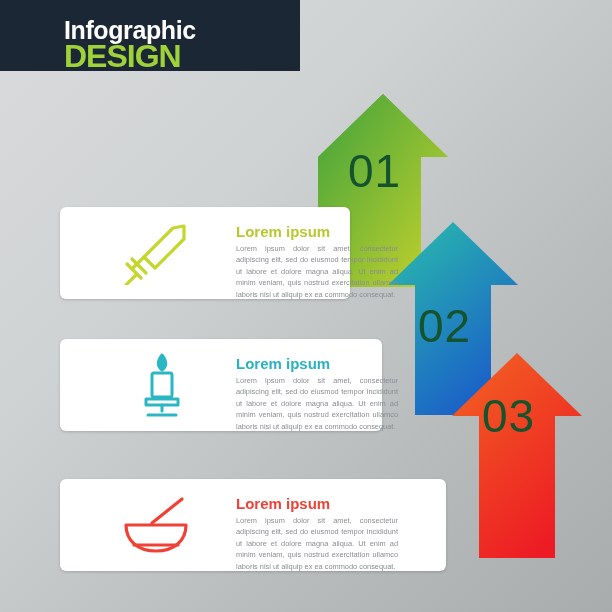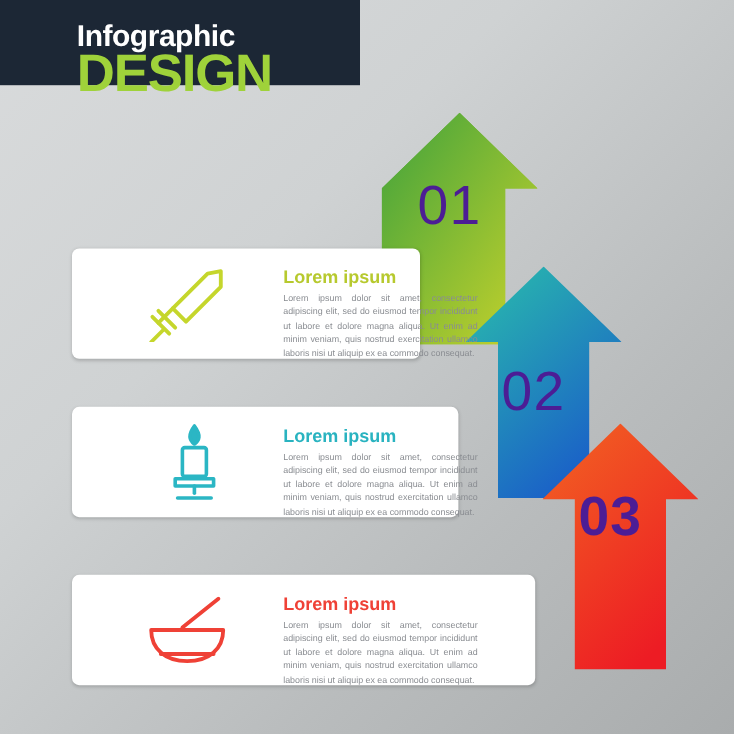--- a/index.html
+++ b/index.html
@@ -15,29 +15,29 @@
   .header{
     position:absolute;left:0;top:0;width:300px;height:71px;
     background:#1c2735;
   }
   .header .h-title{
     position:absolute;left:64px;top:16px;
     font-size:25px;font-weight:bold;color:#ffffff;letter-spacing:-0.4px;
   }
   .header .h-sub{
     position:absolute;left:64px;top:40px;
-    font-size:44px;font-weight:bold;color:#9fd23a;letter-spacing:-1px;line-height:1;
+    font-size:32px;font-weight:bold;color:#9fd23a;letter-spacing:-1px;line-height:1;
   }
 
   
   .arrow{position:absolute;}
   .arrow svg{display:block;}
   .arrow .num{
     position:absolute;
-    font-size:46px;font-weight:300;color:#4c1d95;letter-spacing:1px;
+    font-size:46px;font-weight:300;color:#14532d;letter-spacing:1px;
     font-family:"Liberation Sans", sans-serif;
   }
 
   
   .card{
     position:absolute;
     background:#ffffff;
     border-radius:6px;
     box-shadow:0 1px 3px rgba(0,0,0,0.18);
   }
@@ -92,21 +92,21 @@
   <div class="arrow" style="left:452px;top:353px;">
     <svg width="130" height="205" viewBox="0 0 130 205">
       <defs>
         <linearGradient id="g3" x1="0" y1="0" x2="0.6" y2="1">
           <stop offset="0%" stop-color="#f26522"></stop>
           <stop offset="100%" stop-color="#ed1c24"></stop>
         </linearGradient>
       </defs>
       <path d="M65 0 L130 63 L103 63 L103 205 L27 205 L27 63 L0 63 Z" fill="url(#g3)"></path>
     </svg>
-    <div class="num" style="left:30px;top:50px;font-weight:bold;">03</div>
+    <div class="num" style="left:30px;top:36px;">03</div>
   </div>
 
   <div class="card" style="left:60px;top:207px;width:290px;height:92px;">
     <div class="icon-wrap" style="left:62px;top:16px;">
       <svg width="66" height="62" viewBox="0 0 66 62">
         <g fill="none" stroke="#c5d62c" stroke-width="3.2" stroke-linejoin="round" stroke-linecap="round">
           <path d="M62 3 L62 16 L33 45 L22 34 L51 5 Z"></path>
           <path d="M22 34 L10 46"></path>
           <path d="M5 41 L19 55"></path>
           <path d="M10 36 L24 50"></path>

